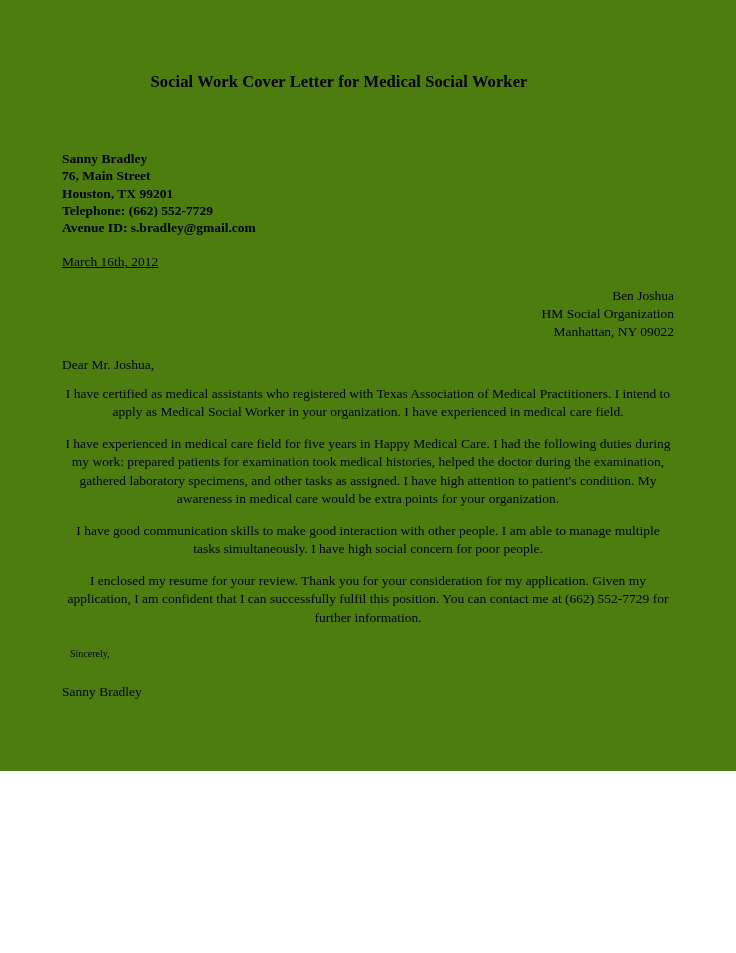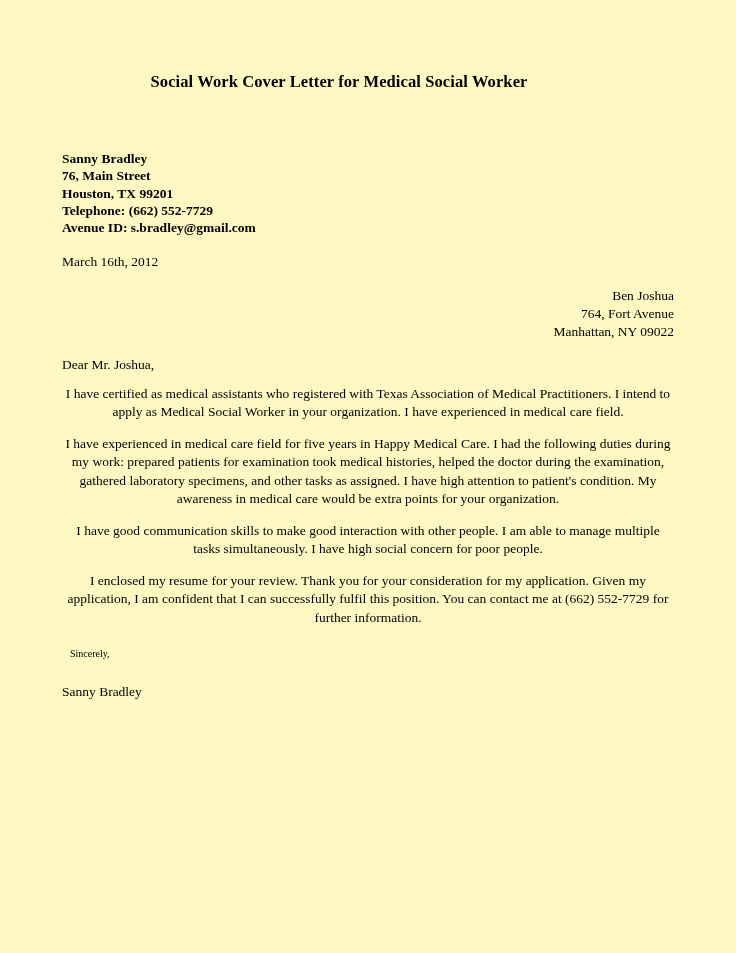--- a/index.html
+++ b/index.html
@@ -10,22 +10,22 @@
   body {
     width: 736px;
     height: 953px;
     font-family: "Liberation Serif", serif;
     color: #000000;
     overflow: hidden;
   }
   .page {
     position: relative;
     width: 736px;
-    height: 953px;
-    background: #fef9c3;
+    height: 771px;
+    background: #4d7c0f;
     box-sizing: border-box;
   }
   .letter {
     position: absolute;
     left: 62px;
     top: 72px;
     width: 612px;
   }
   .doc-title {
     font-family: "Liberation Serif", serif;
@@ -41,20 +41,21 @@
     line-height: 1.28;
     margin-bottom: 17px;
   }
   .sender-block div {
     white-space: nowrap;
   }
   .date-line {
     font-size: 13.5px;
     line-height: 1.3;
     margin-bottom: 16px;
+    text-decoration: underline;
   }
   .recipient-block {
     font-size: 13.5px;
     line-height: 1.33;
     margin-bottom: 16px;
     text-align: right;
   }
   .salutation {
     font-size: 13.5px;
     margin-bottom: 12px;
@@ -89,21 +90,21 @@
       <div>76, Main Street</div>
       <div>Houston, TX 99201</div>
       <div>Telephone: (662) 552-7729</div>
       <div>Avenue ID: s.bradley@gmail.com</div>
     </div>
 
     <div class="date-line">March 16th, 2012</div>
 
     <div class="recipient-block">
       <div>Ben Joshua</div>
-      <div>764, Fort Avenue</div>
+      <div>HM Social Organization</div>
       <div>Manhattan, NY 09022</div>
     </div>
 
     <div class="salutation">Dear Mr. Joshua,</div>
 
     <p class="body-par">I have certified as medical assistants who registered with Texas Association of Medical Practitioners. I intend to apply as Medical Social Worker in your organization. I have experienced in medical care field.</p>
     <p class="body-par">I have experienced in medical care field for five years in Happy Medical Care. I had the following duties during my work: prepared patients for examination took medical histories, helped the doctor during the examination, gathered laboratory specimens, and other tasks as assigned. I have high attention to patient's condition. My awareness in medical care would be extra points for your organization.</p>
     <p class="body-par">I have good communication skills to make good interaction with other people. I am able to manage multiple tasks simultaneously. I have high social concern for poor people.</p>
     <p class="body-par">I enclosed my resume for your review. Thank you for your consideration for my application. Given my application, I am confident that I can successfully fulfil this position. You can contact me at (662) 552-7729 for further information.</p>
 

